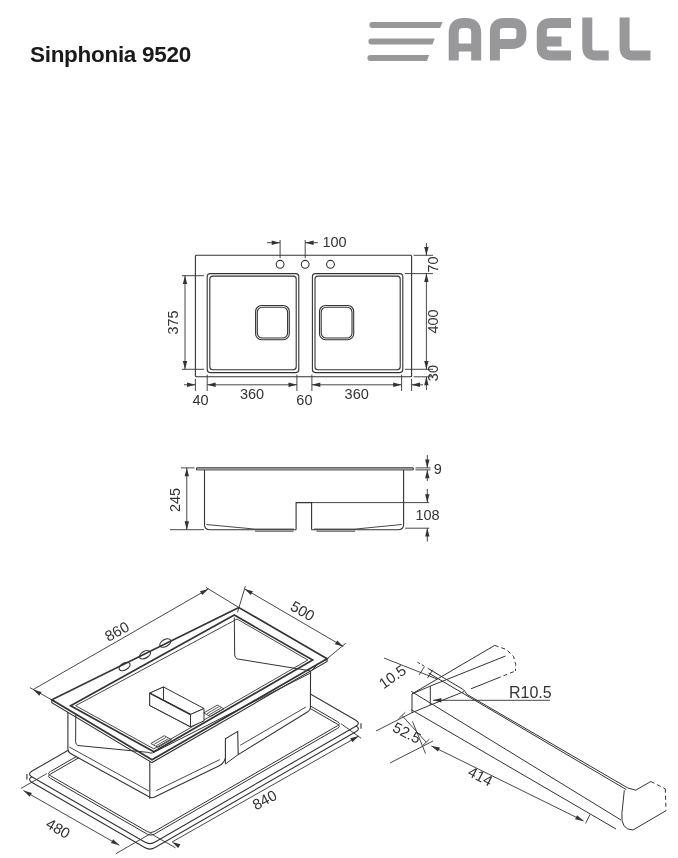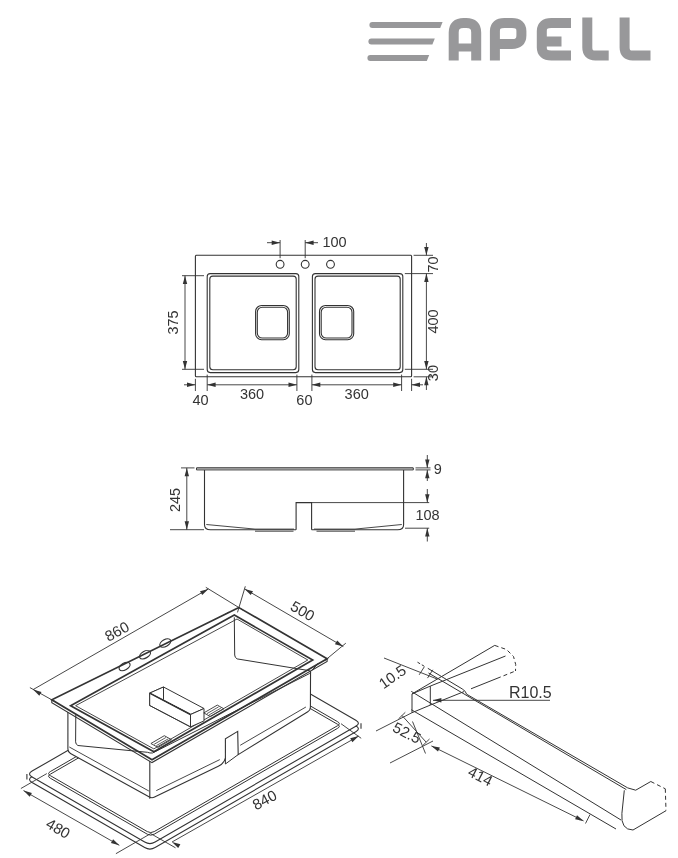--- a/index.html
+++ b/index.html
@@ -4,20 +4,21 @@
 <style>
 html,body{margin:0;padding:0;background:#ffffff;}
 #page{position:relative;width:678px;height:858px;background:#fff;font-family:"Liberation Sans",sans-serif;overflow:hidden;}
 #title{position:absolute;left:30px;top:42px;font-size:22.5px;font-weight:bold;color:#1a1a1a;letter-spacing:-0.3px;}
 svg text{font-family:"Liberation Sans",sans-serif;}
 </style>
 </head>
 <body>
 <div id="page">
 
+<div id="title">Sinphonia 9520</div>
 <svg width="678" height="858" viewBox="0 0 678 858" style="position:absolute;left:0;top:0">
 
 <g fill="#98989a">
 <path d="M372.4,22.1 L439.6,22.1 L437.2,28.1 L369.4,28.1 Q366.4,28.1 366.4,25.1 Q366.4,22.1 369.4,22.1 Z" transform="translate(3,0)"></path>
 <path d="M371.4,38.6 L431.8,38.6 L429.4,44.6 L368.4,44.6 Q365.4,44.6 365.4,41.6 Q365.4,38.6 368.4,38.6 Z" transform="translate(3,0)"></path>
 <path d="M370.4,55.1 L426.2,55.1 L423.8,61.1 L367.4,61.1 Q364.4,61.1 364.4,58.1 Q364.4,55.1 367.4,55.1 Z" transform="translate(3,0)"></path>
 </g>
 
 <g fill="none" stroke="#98989a" stroke-width="10" stroke-linecap="butt" stroke-linejoin="round">
 <path d="M453.7,60.5 L453.7,32.5 Q453.7,23 463.7,23 L466.2,23 Q476.2,23 476.2,32.5 L476.2,60.5"></path>

